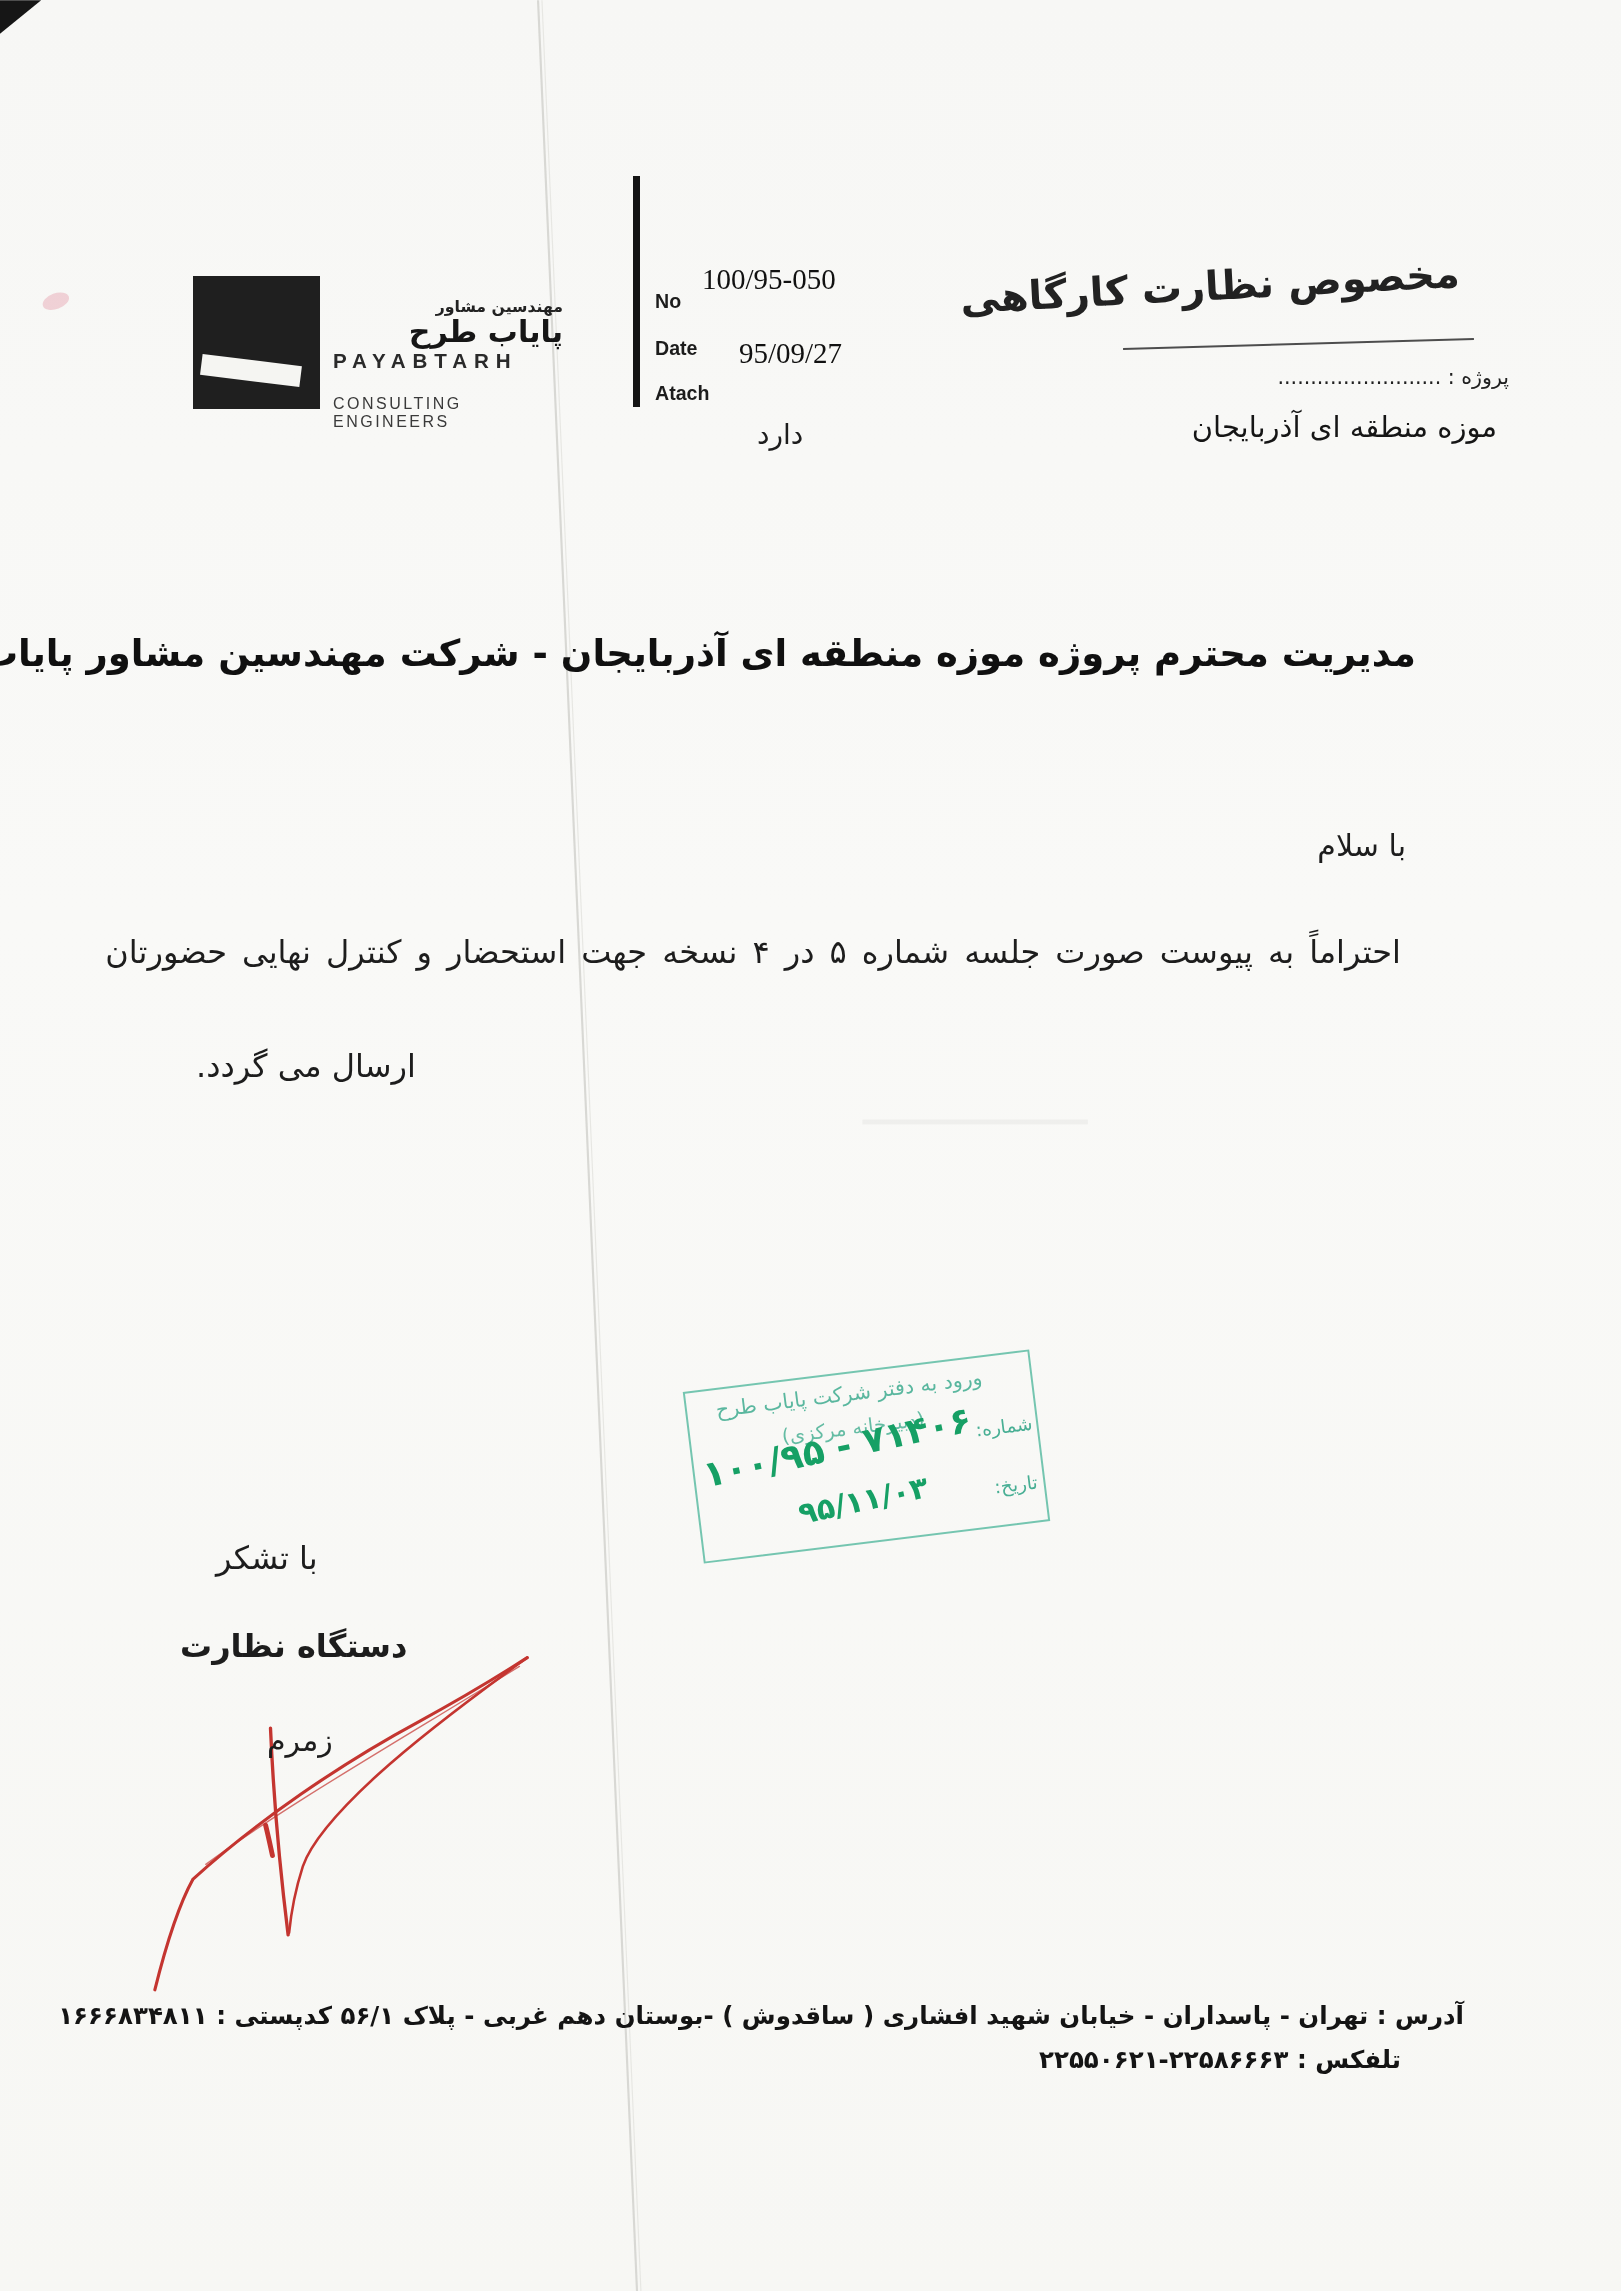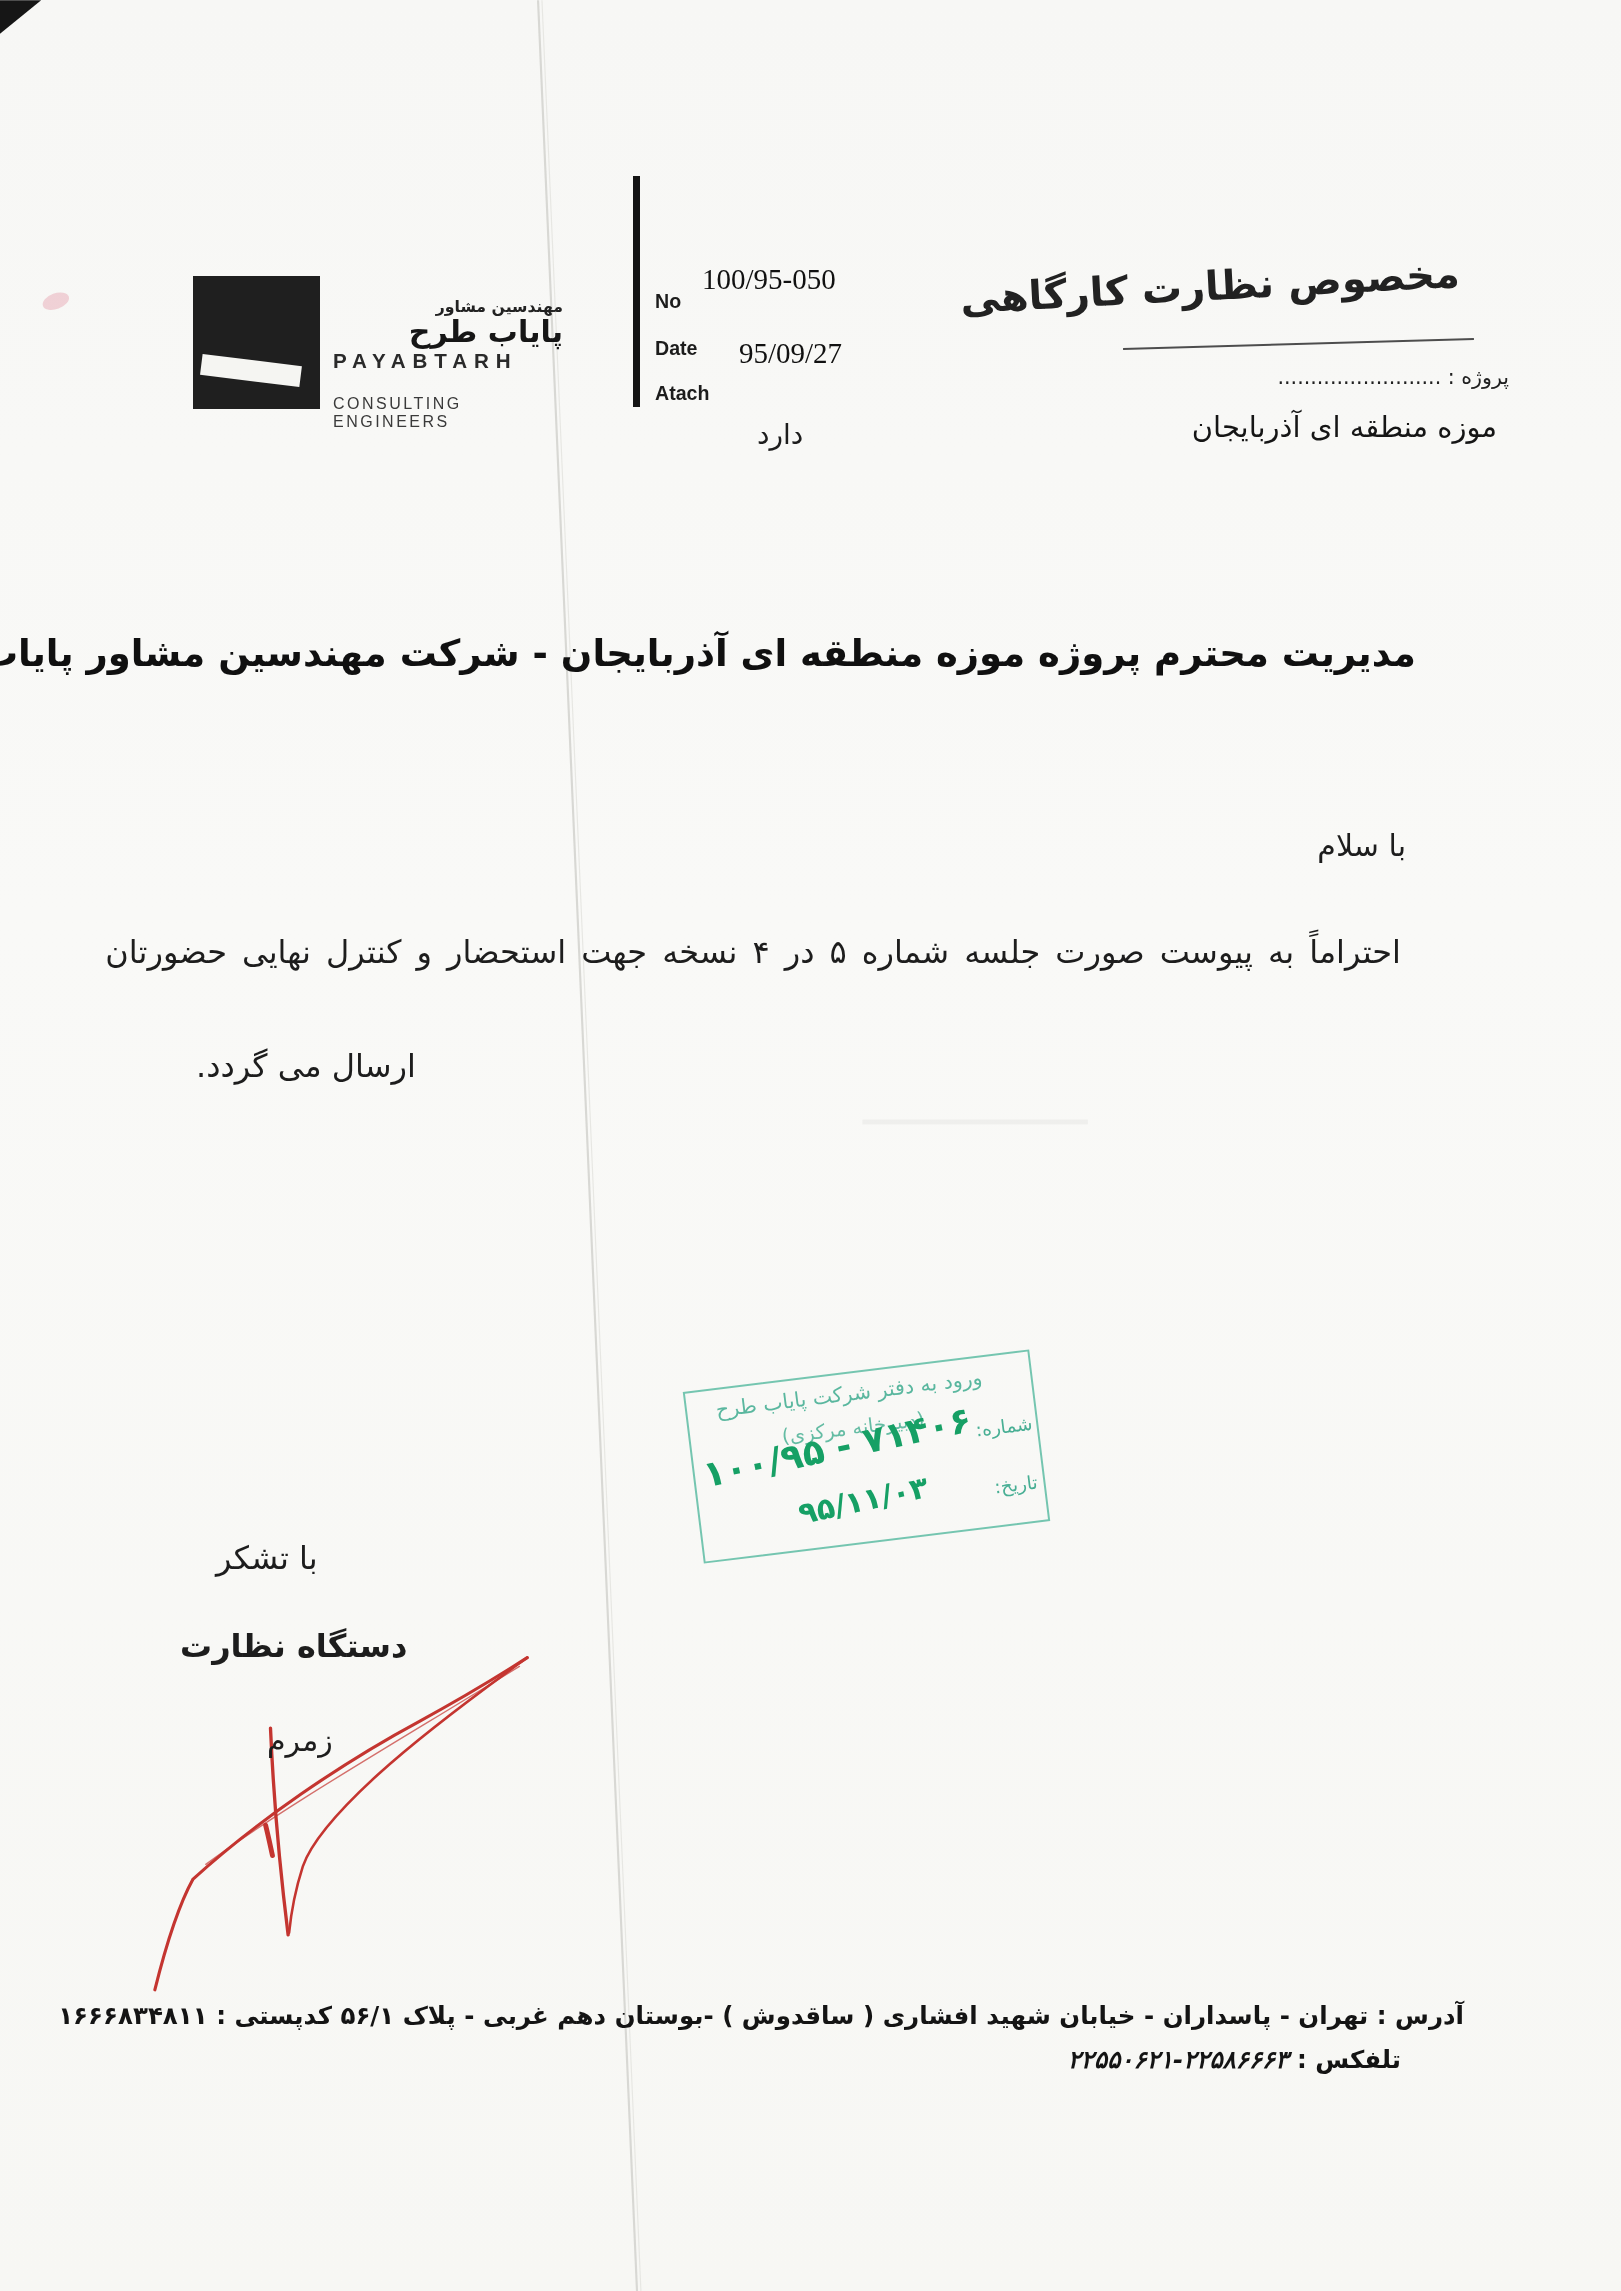--- a/index.html
+++ b/index.html
@@ -47,21 +47,21 @@
   .stamp{left:692px;top:1370px;width:345px;height:169px;border:2.9px solid rgba(72,180,152,.75);transform:rotate(-7deg);}
   .stamp .l1{position:absolute;top:7.8px;left:23.5px;right:43px;text-align:center;font-size:20.6px;color:rgba(62,172,143,.85);letter-spacing:1px;}
   .stamp .l2{position:absolute;top:43px;left:23.5px;right:43px;text-align:center;font-size:19.6px;color:rgba(62,172,143,.8);}
   .stamp .num-label{position:absolute;right:3.9px;top:61px;font-size:18.6px;color:rgba(52,166,137,.9);}
   .stamp .date-label{position:absolute;right:5.9px;top:120px;font-size:18.6px;color:rgba(52,166,137,.9);}
   .stamp .num-val{position:absolute;left:7.8px;top:51px;font-size:36px;font-weight:bold;color:#16a065;transform:rotate(-5deg);direction:ltr;}
   .stamp .date-val{position:absolute;left:98px;top:110px;font-size:30px;font-weight:bold;color:#16a065;transform:rotate(-5deg);direction:ltr;}
   
   .footer-address{right:157px;top:2001px;font-size:24.5px;font-weight:bold;color:#141414;}
   .footer-telefax{right:220px;top:2045px;font-size:24.5px;font-weight:bold;color:#141414;}
-  .footer-telefax .val{direction:ltr;unicode-bidi:isolate;display:inline-block;margin-left:12px;font-style:italic;}
+  .footer-telefax .val{direction:ltr;unicode-bidi:isolate;display:inline-block;margin-left:12px;}
   svg.overlay{position:absolute;left:0;top:0;width:1621px;height:2292px;pointer-events:none;}
 </style>
 </head>
 <body>
 
 <div class="page">
 
   <svg class="overlay" viewBox="0 0 1654 2338">
     <polygon points="0,0 42,0 0,34" fill="#161616"></polygon>
     <path d="M549,0 L650,2338" stroke="#d8d8d4" stroke-width="2.2" fill="none"></path>

